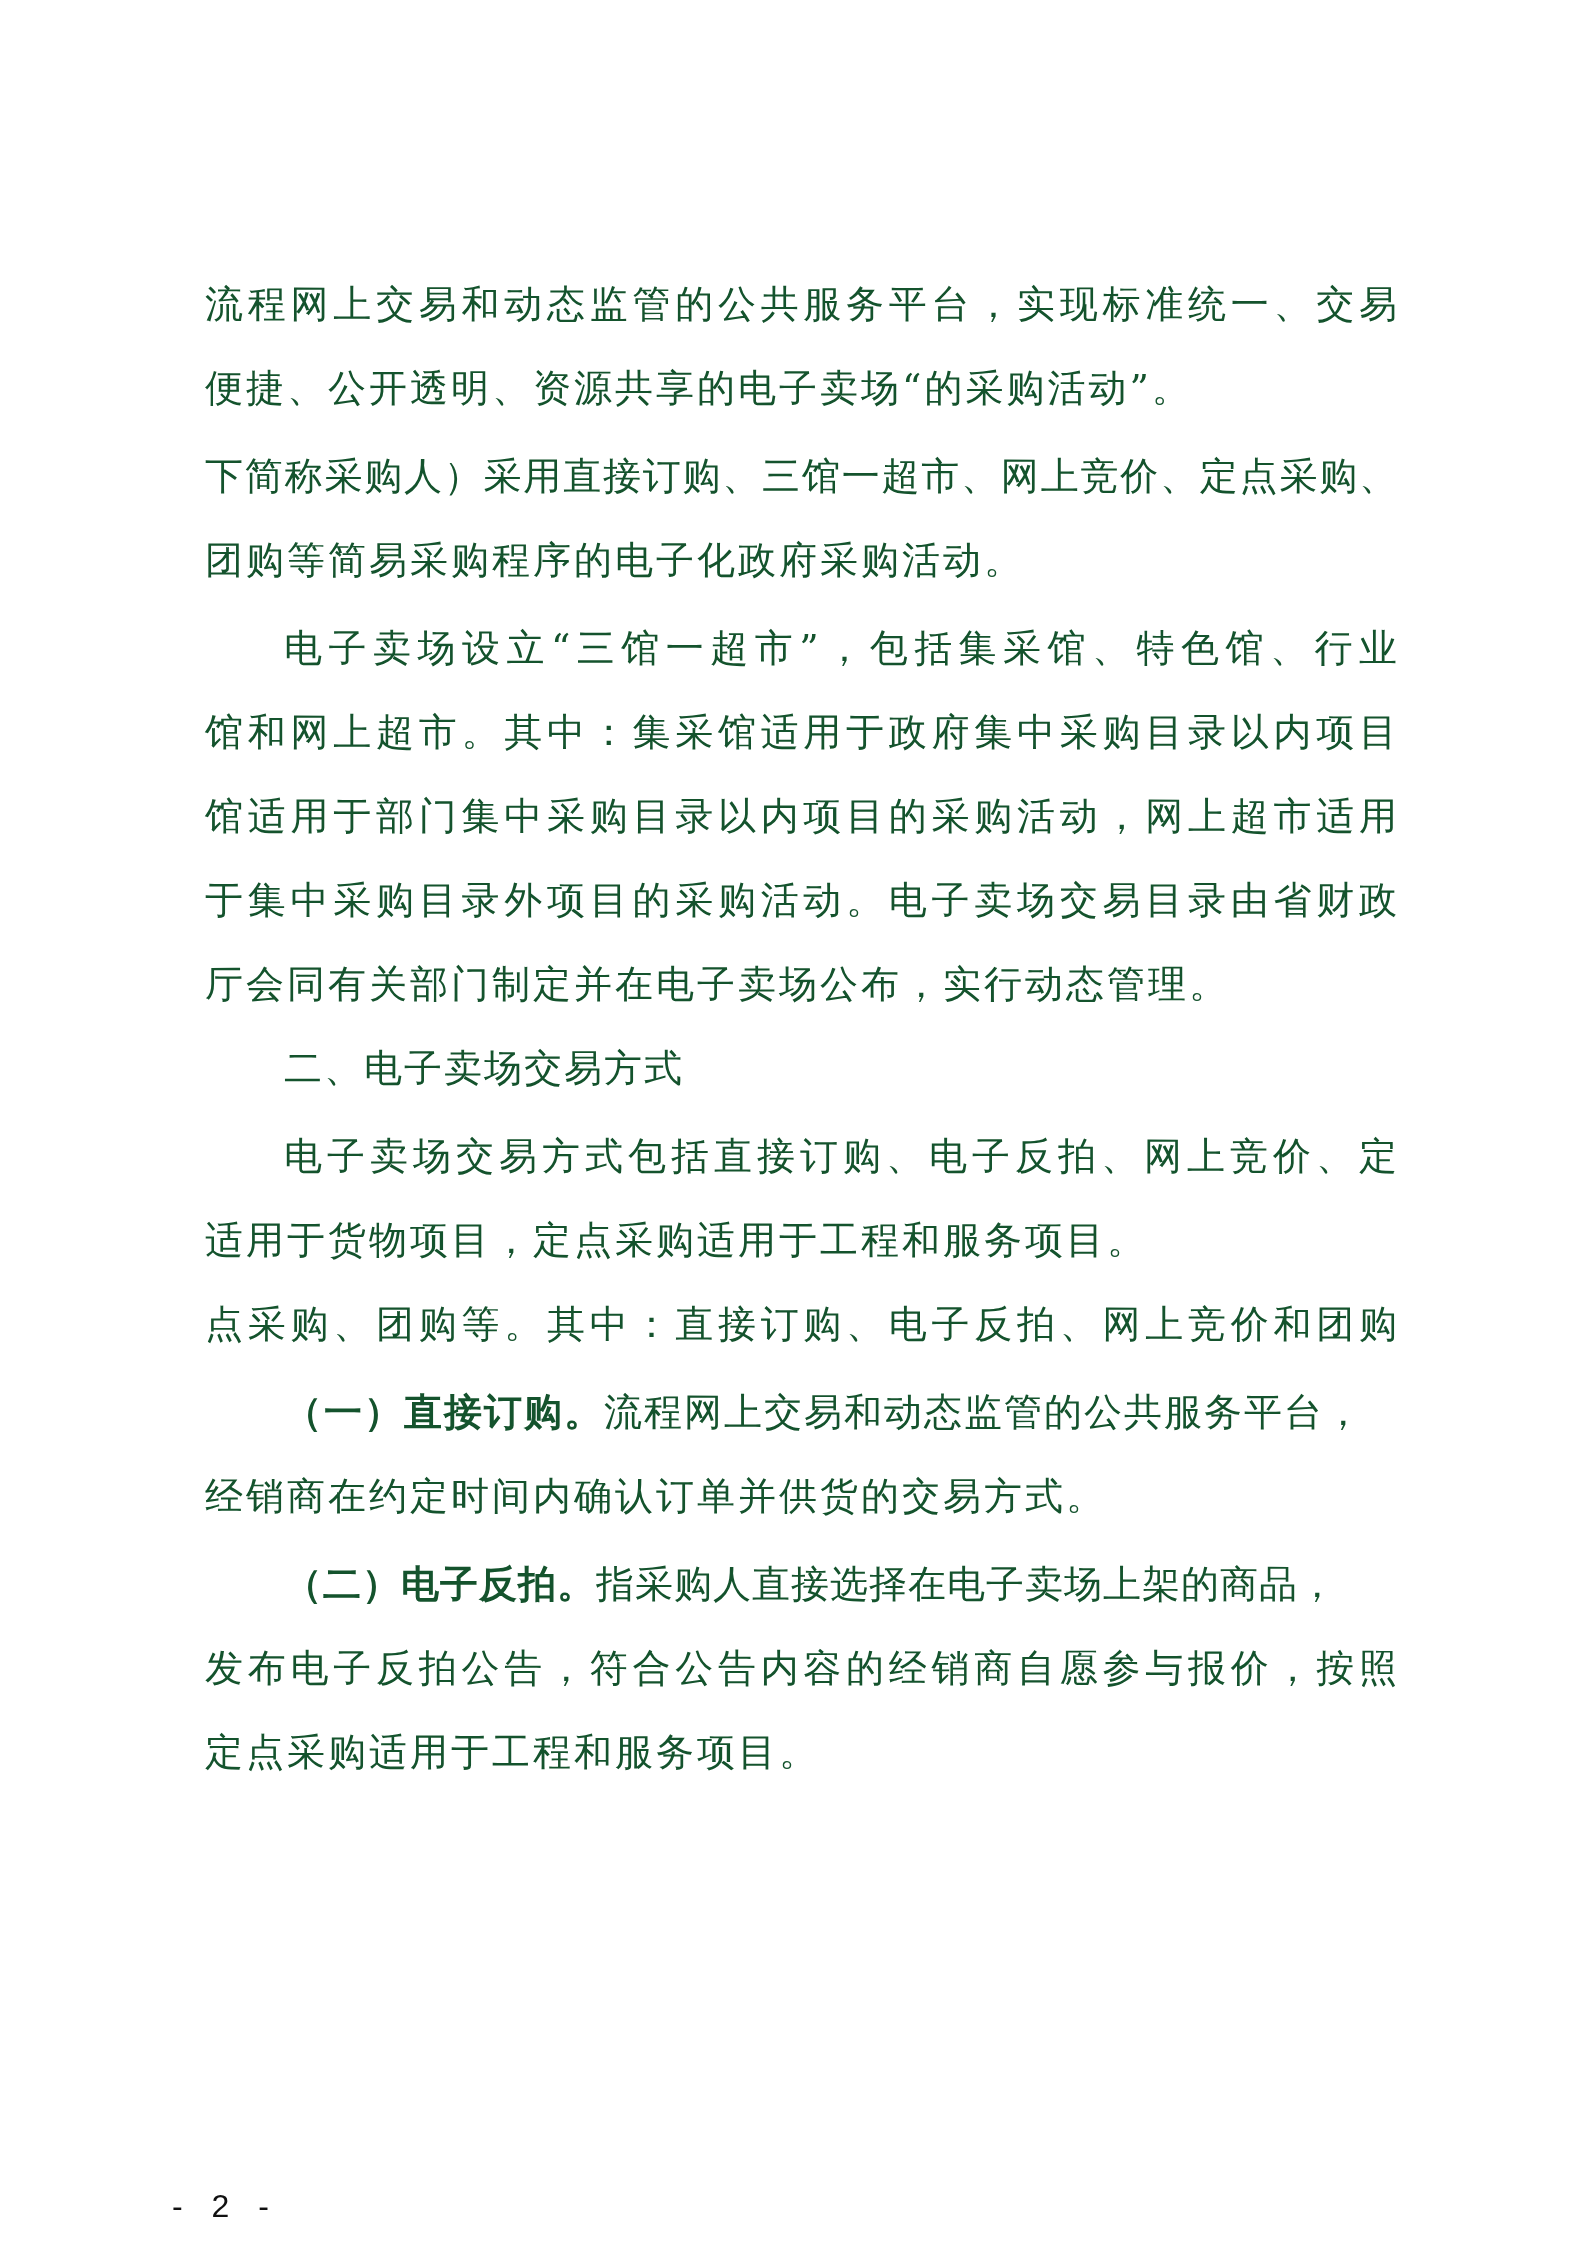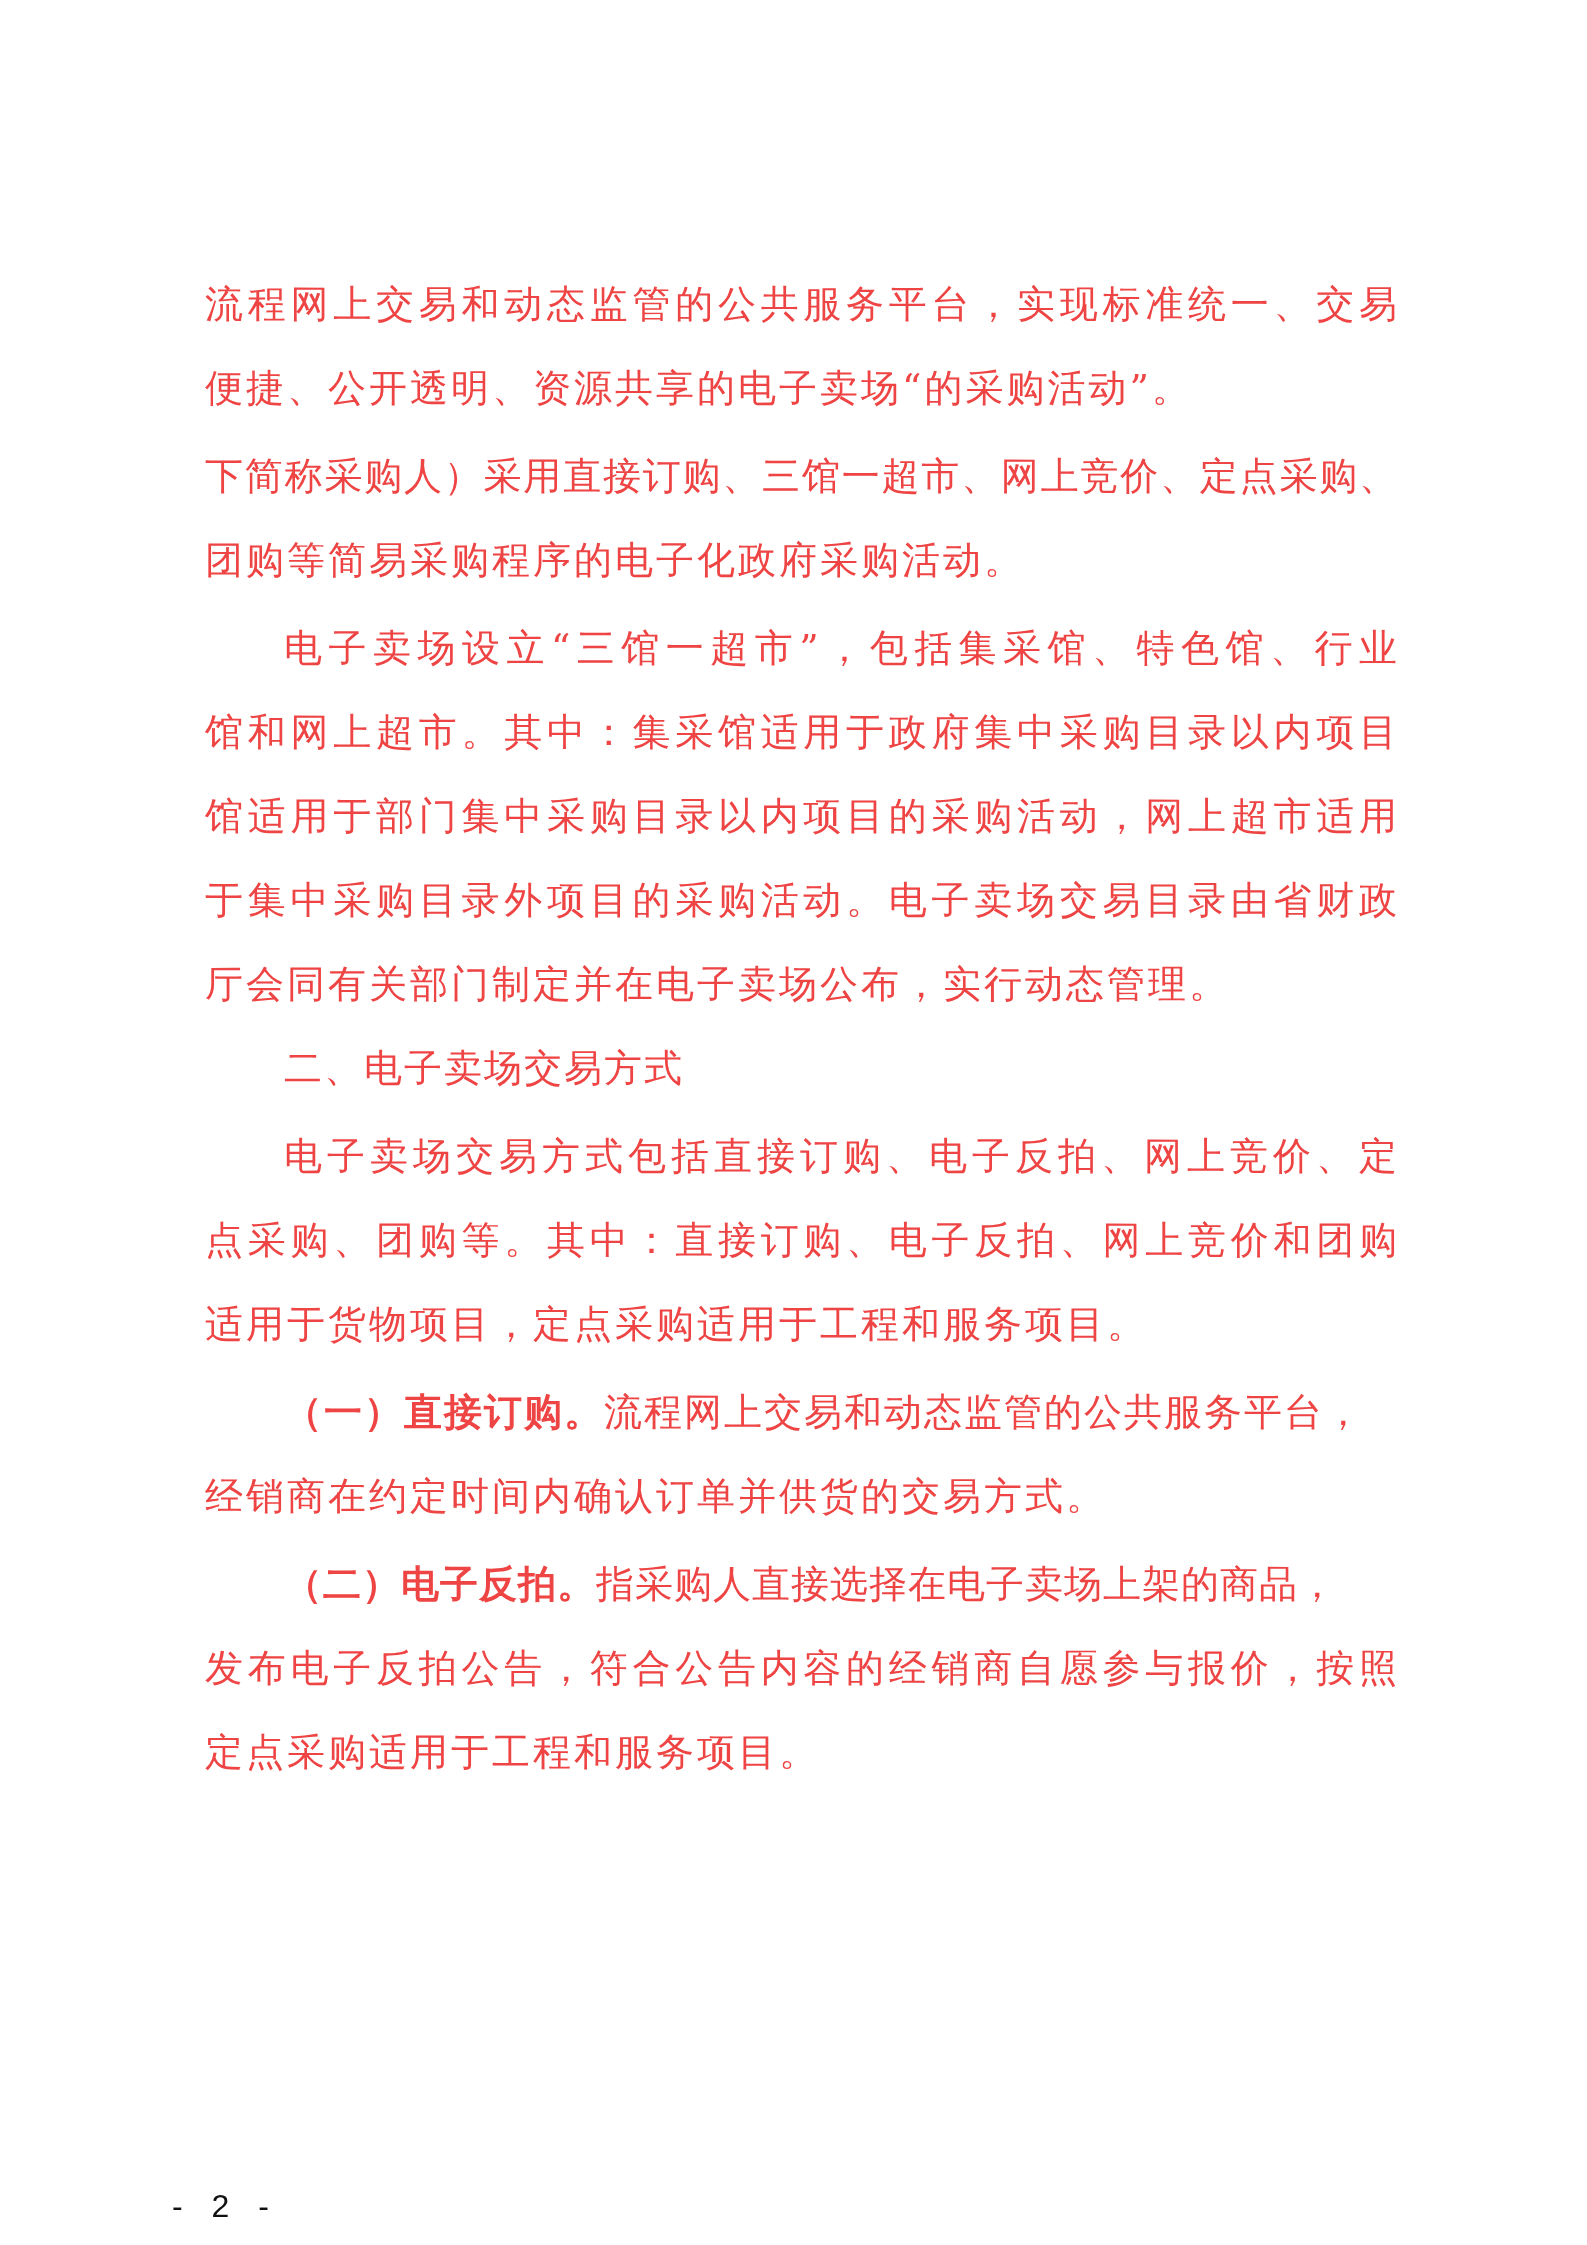--- a/index.html
+++ b/index.html
@@ -3,21 +3,21 @@
   <meta charset="utf-8">
   <style>
     html, body { margin: 0; padding: 0; background: #ffffff; }
     body { width: 1587px; height: 2245px; position: relative; overflow: hidden; }
     .page {
       position: absolute;
       left: 205px;
       top: 262px;
       width: 1192px;
       font-family: "DejaVu Serif", "Liberation Serif", serif;
-      color: #ef4444;
+      color: #14532d;
       font-size: 38px;
     }
     .line {
       height: 84px;
       line-height: 84px;
       white-space: nowrap;
       letter-spacing: 41px;
     }
     .line.just { text-align: justify; text-align-last: justify; letter-spacing: 0; }
     .indent { padding-left: 79px; }
@@ -50,22 +50,22 @@
   <div class="line just indent">电子卖场设立“三馆一超市”，包括集采馆、特色馆、行业</div>
   <div class="line just">馆和网上超市。其中：集采馆适用于政府集中采购目录以内项目</div>
   <div class="line just">馆适用于部门集中采购目录以内项目的采购活动，网上超市适用</div>
   <div class="line just">于集中采购目录外项目的采购活动。电子卖场交易目录由省财政</div>
   <div class="line" style="letter-spacing:3px">厅会同有关部门制定并在电子卖场公布，实行动态管理。</div>
 
   <div class="line indent heading">二、电子卖场交易方式</div>
 
   <div class="gap"></div>
   <div class="line just indent">电子卖场交易方式包括直接订购、电子反拍、网上竞价、定</div>
+  <div class="line" style="letter-spacing:3px">适用于货物项目，定点采购适用于工程和服务项目。</div>
   <div class="line just">点采购、团购等。其中：直接订购、电子反拍、网上竞价和团购</div>
-  <div class="line" style="letter-spacing:3px">适用于货物项目，定点采购适用于工程和服务项目。</div>
 
   <div class="gap"></div>
   <div class="line indent" style="letter-spacing:2px">
     <span class="bold">（一）直接订购。</span><span>流程网上交易和动态监管的公共服务平台，</span>
   </div>
   <div class="line" style="letter-spacing:3px">经销商在约定时间内确认订单并供货的交易方式。</div>
 
   <div class="gap"></div>
   <div class="line indent" style="letter-spacing:1px">
     <span class="bold">（二）电子反拍。</span><span>指采购人直接选择在电子卖场上架的商品，</span>

